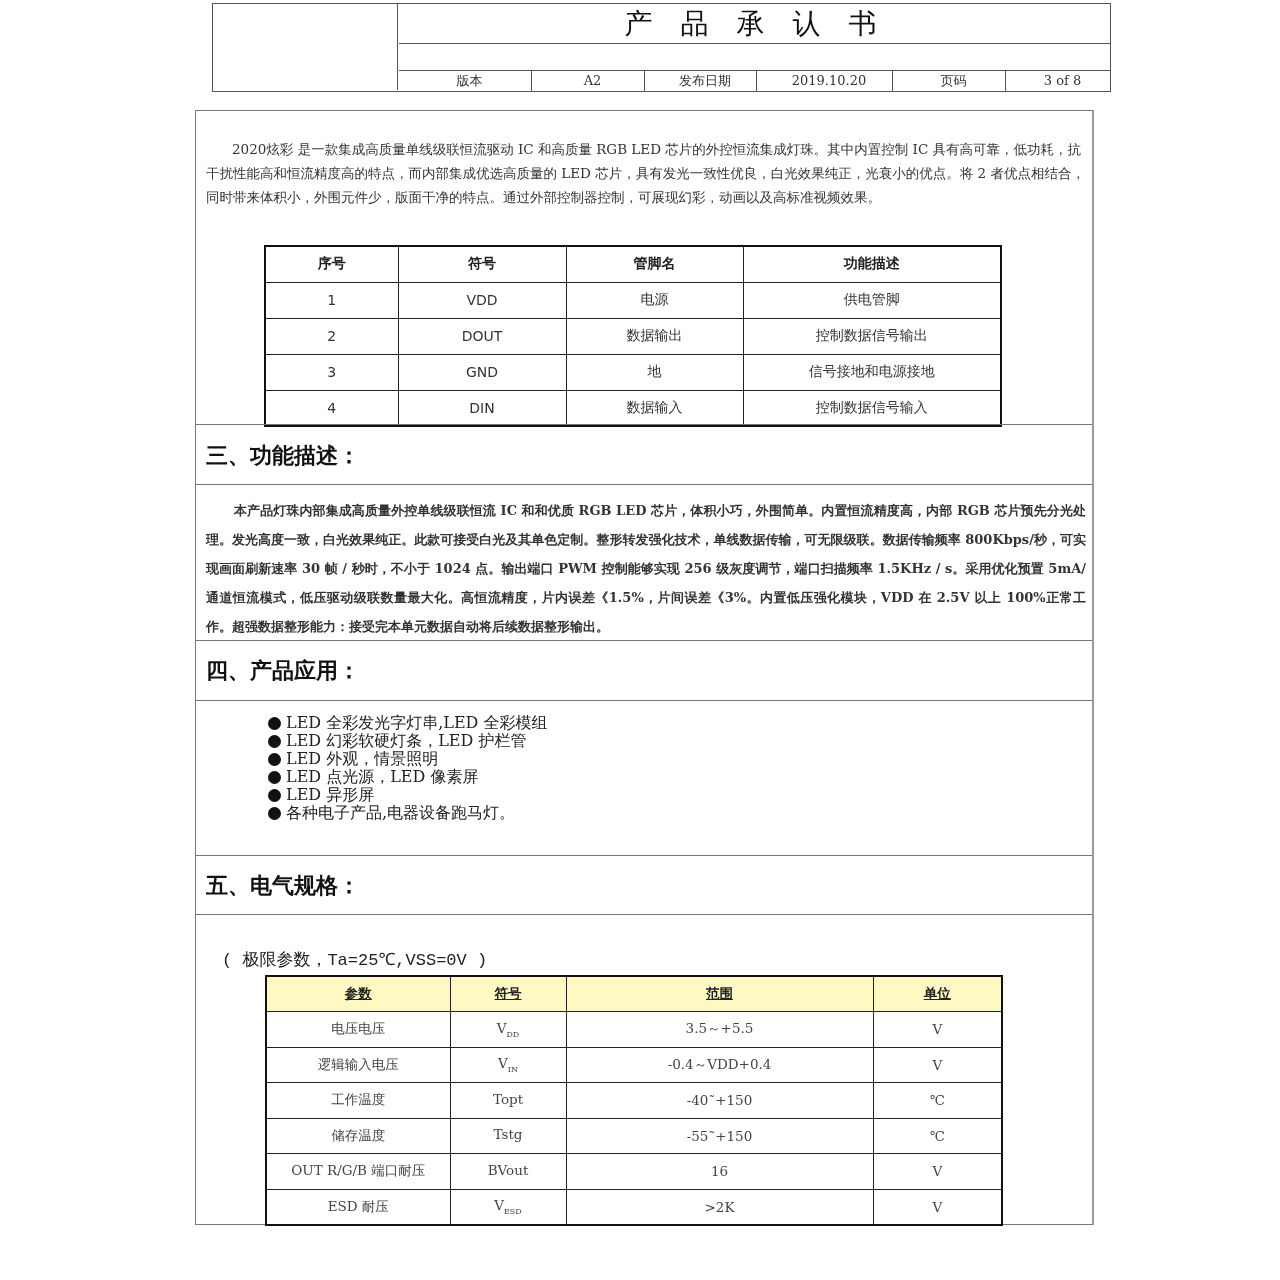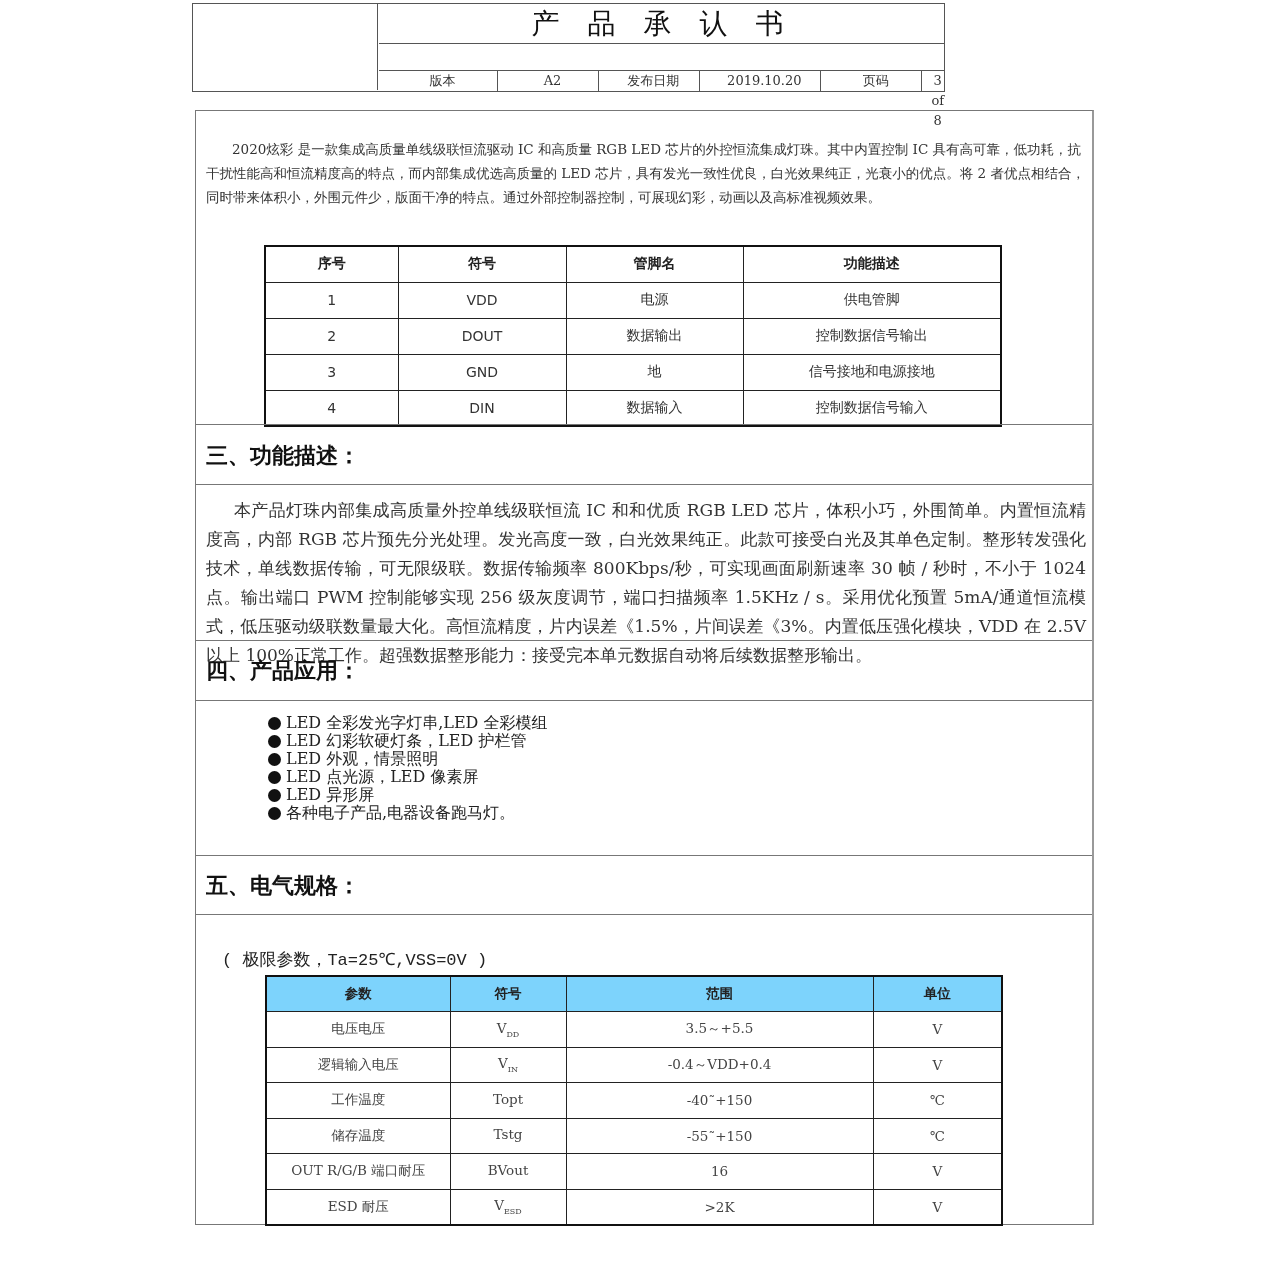--- a/index.html
+++ b/index.html
@@ -1,20 +1,20 @@
 <!DOCTYPE html>
 <html><head>
   <meta charset="utf-8">
   <style>
     * { box-sizing: border-box; margin: 0; padding: 0; }
     html, body { width: 1280px; height: 1280px; background: #ffffff; }
     body { position: relative; font-family: "DejaVu Serif", "Liberation Serif", serif; color: #222; overflow: hidden; }
 
     
-    .hdr { position: absolute; left: 192px; top: 3px; width: 753px; height: 89px; border: 1.5px solid #555; }
+    .hdr { position: absolute; left: 212px; top: 3px; width: 899px; height: 89px; border: 1.5px solid #555; }
     .hdr .logo { position: absolute; left: 0; top: 0; width: 185px; height: 86px; border-right: 1.5px solid #555; }
     .hdr .title { position: absolute; left: 186px; top: 0; right: 0; height: 40px; border-bottom: 1.5px solid #555;
       text-align: center; font-size: 28px; line-height: 40px; letter-spacing: 28px; font-family: "DejaVu Sans", sans-serif; color: #111; padding-left: 20px; }
     .hdr .blank { position: absolute; left: 186px; top: 41px; right: 0; height: 26px; border-bottom: 1.5px solid #555; }
     .hdr .meta { position: absolute; left: 186px; top: 67px; right: 0; height: 20px; display: flex; }
     .hdr .meta div { border-right: 1.5px solid #555; font-size: 13px; line-height: 20px; text-align: center; color: #333; padding-left: 9px; }
     .hdr .meta div:last-child { border-right: none; }
 
     
     .frame { position: absolute; left: 195px; top: 110px; width: 899px; height: 1115px; border: 1.5px solid #777; border-right: 2.5px solid #999; }
@@ -24,32 +24,32 @@
     .intro p { text-indent: 26px; }
 
     table { border-collapse: collapse; position: absolute; }
     .pin-table { left: 68px; top: 134px; width: 738px; }
     .pin-table td, .pin-table th { border: 1.5px solid #222; height: 36px; text-align: center; font-size: 14px; font-family: "DejaVu Sans", sans-serif; font-weight: normal; color: #333; }
     .pin-table { border: 2.5px solid #111; }
     .pin-table th { color: #222; font-weight: bold; margin-top: 16px; }
 
     .sect-title { position: absolute; left: 10px; font-size: 22px; font-weight: bold; font-family: Liberation Sans, sans-serif; color: #111; }
 
-    .desc { position: absolute; left: 10px; top: 385px; width: 880px; font-size: 17px; line-height: 29px; color: #333; }
+    .desc { position: absolute; left: 10px; top: 385px; width: 880px; font-size: 13px; line-height: 29px; color: #333; font-weight: bold; }
     .desc p { text-indent: 28px; text-align: justify; }
 
     .apps { position: absolute; left: 72px; top: 603px; font-size: 16px; line-height: 18px; color: #222; }
     .apps li { list-style: none; display: flex; align-items: center; }
     .apps .dot { display: inline-block; width: 13px; height: 13px; border-radius: 50%; background: #111; margin-right: 5px; }
 
     .limit-caption { position: absolute; left: 26px; top: 836px; font-size: 17px; color: #222; font-family: Liberation Mono, monospace; }
 
     .spec-table { left: 69px; top: 864px; width: 738px; border: 2.5px solid #111; }
     .spec-table td, .spec-table th { border: 1.5px solid #222; height: 35.5px; text-align: center; font-size: 13.5px; color: #444; font-weight: normal; }
-    .spec-table th { background: #7dd3fc; color: #222; font-weight: bold; font-family: "DejaVu Sans", sans-serif; }
+    .spec-table th { background: #fef9c3; color: #222; font-weight: bold; font-family: "DejaVu Sans", sans-serif; text-decoration: underline; }
     .spec-table sub { font-size: 8px; }
   </style>
 </head>
 <body>
 
 <div class="hdr">
   <div class="logo"></div>
   <div class="title">产品承认书</div>
   <div class="blank"></div>
   <div class="meta">

